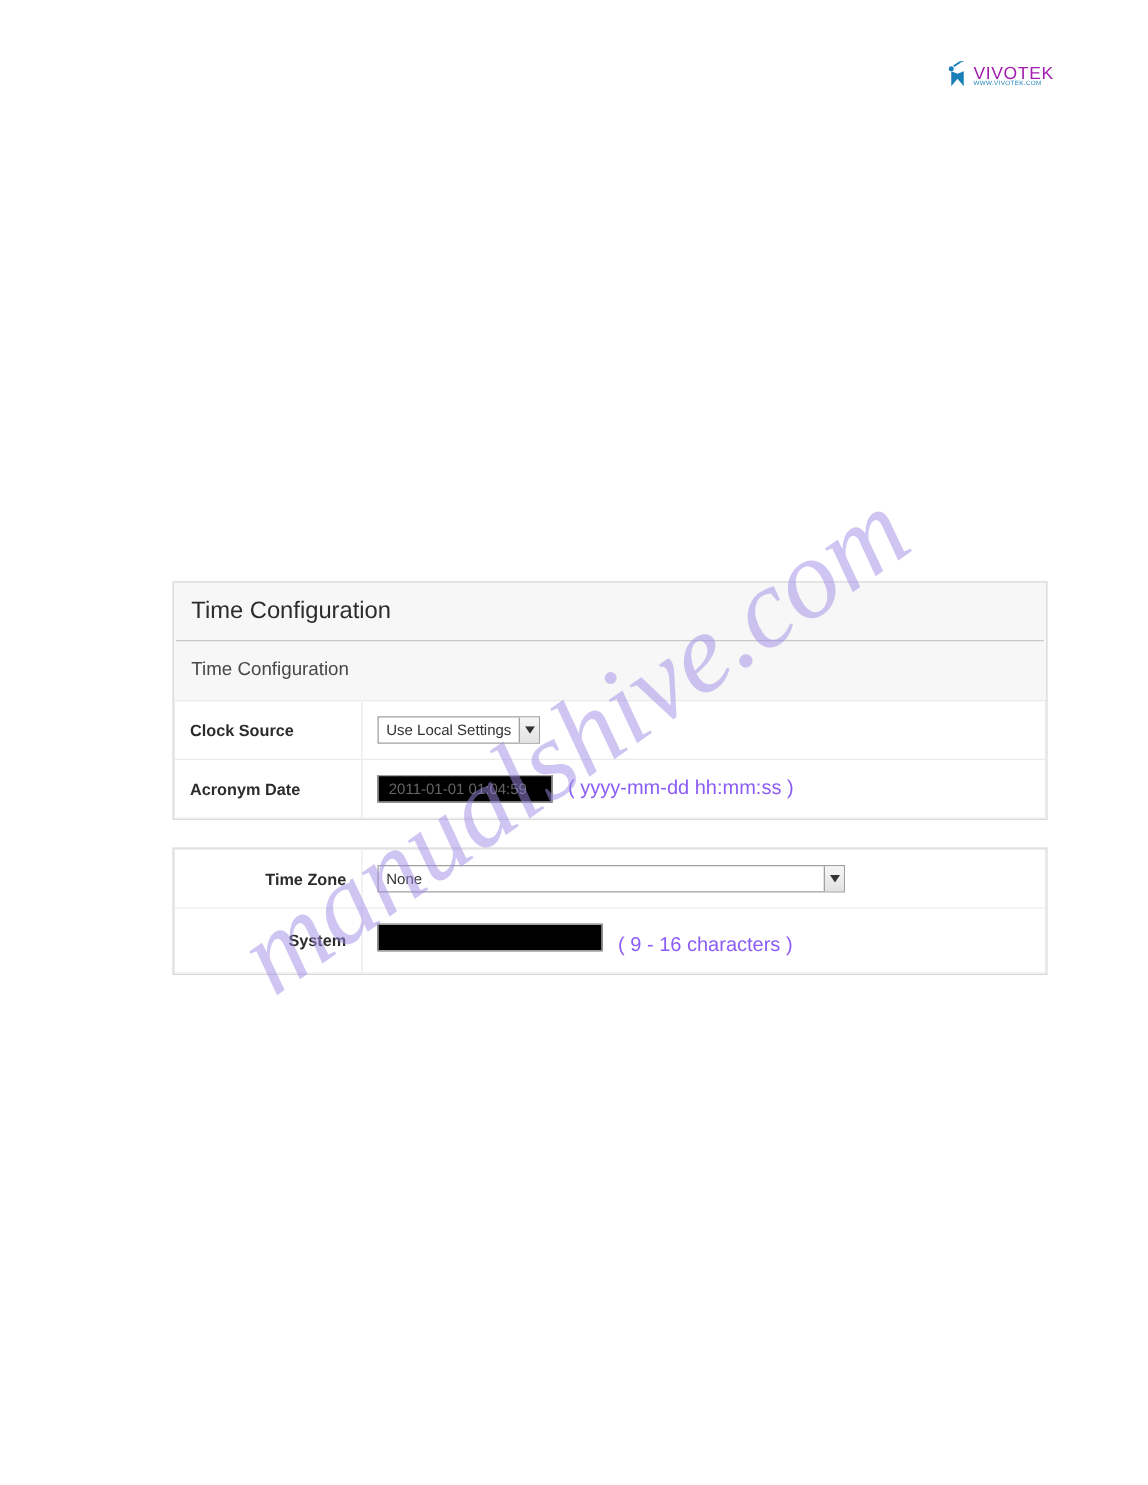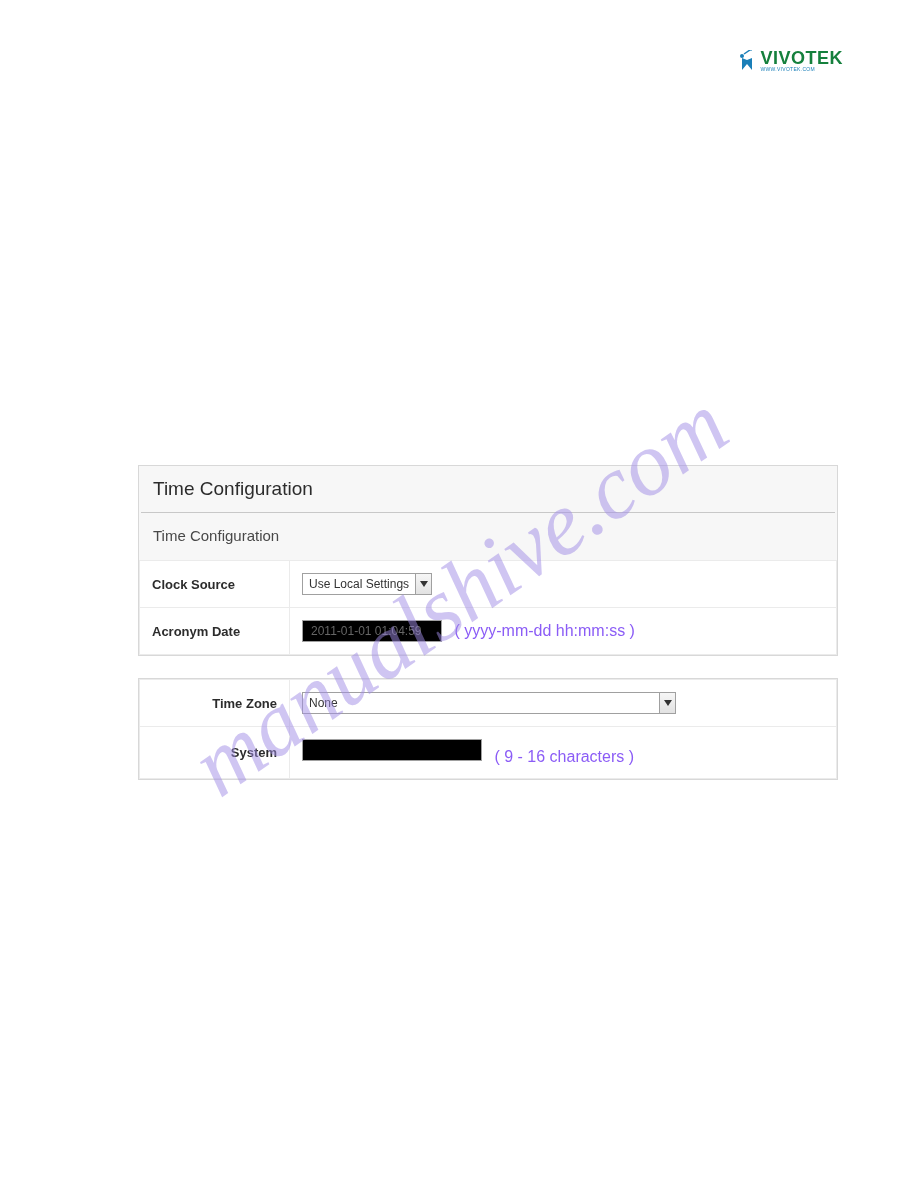--- a/index.html
+++ b/index.html
@@ -31,23 +31,23 @@
     .logo-icon svg {
       width: 100%;
       height: 100%;
     }
     .logo-text-wrap {
       display: flex;
       flex-direction: column;
       justify-content: center;
     }
     .logo-text {
-      color: #15803d;
-      font-weight: bold;
-      font-size: 18px;
+      color: #a21caf;
+      font-weight: normal;
+      font-size: 14px;
       letter-spacing: 0.5px;
       line-height: 1;
     }
     .logo-subtext {
       color: #1a7fb8;
       font-size: 5px;
       letter-spacing: 0.3px;
       line-height: 1;
     }
     .watermark {

